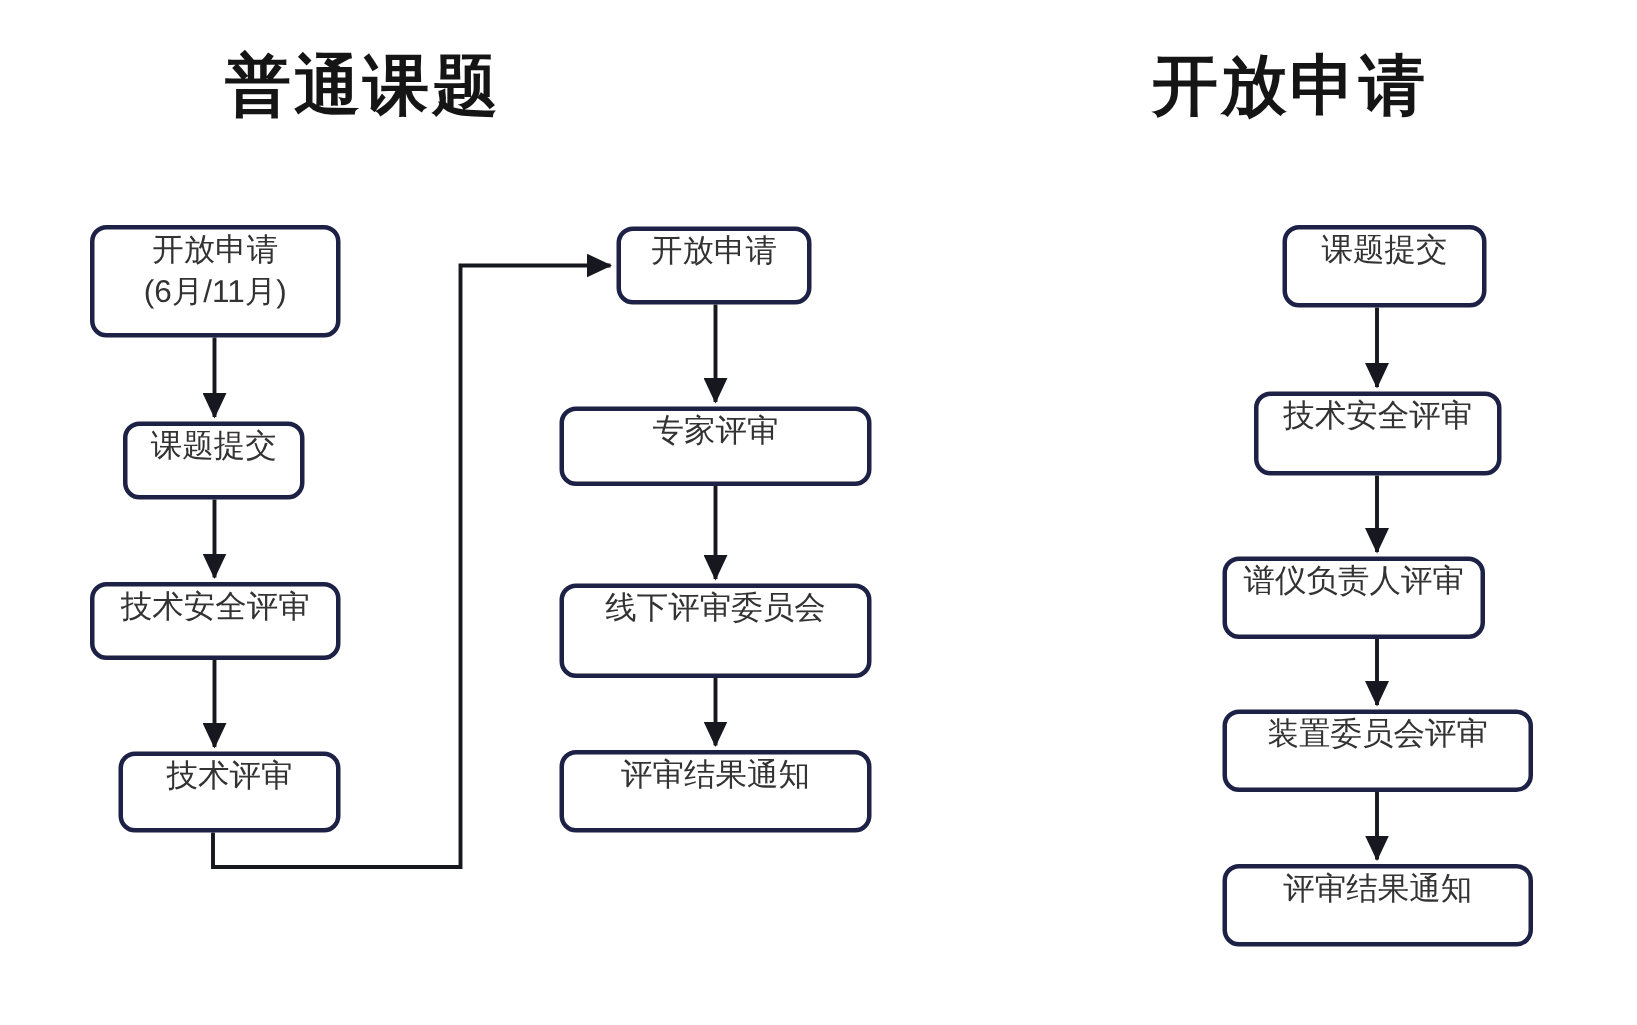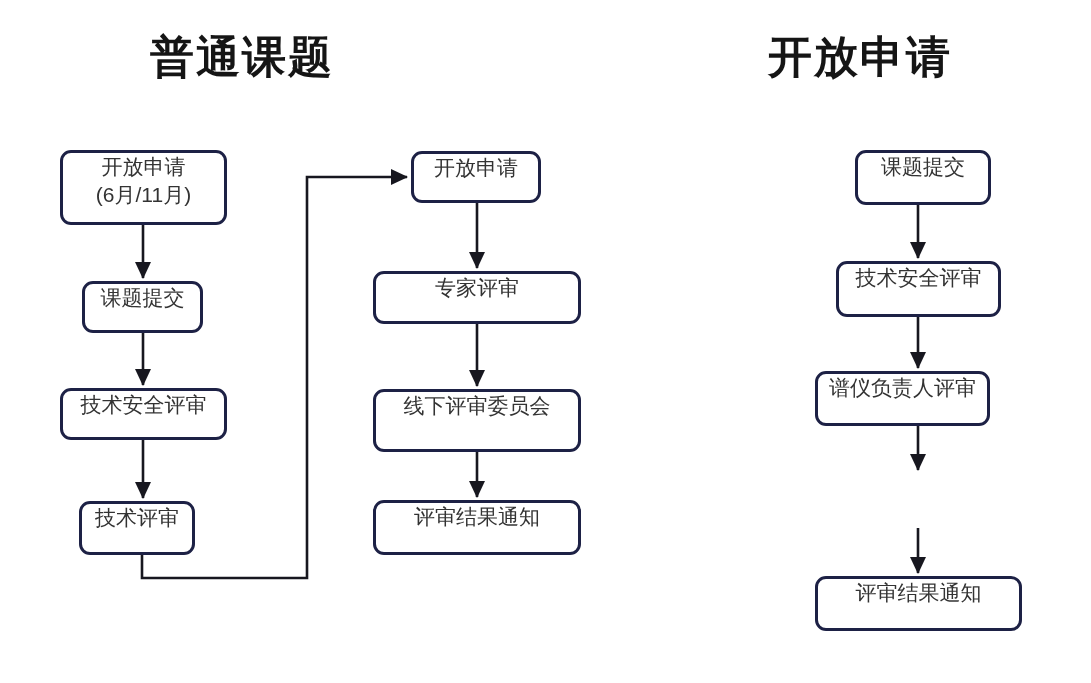--- a/index.html
+++ b/index.html
@@ -75,21 +75,21 @@
   <div class="node" style="left:60px;top:150px;width:167px;height:75px">
     <span>开放申请</span>
     <span>(6月/11月)</span>
   </div>
   <div class="node" style="left:82px;top:281px;width:121px;height:52px">
     <span>课题提交</span>
   </div>
   <div class="node" style="left:60px;top:388px;width:167px;height:52px">
     <span>技术安全评审</span>
   </div>
-  <div class="node" style="left:79px;top:501px;width:116px;height:54px">
+  <div class="node" style="left:79px;top:501px;width:148px;height:54px">
     <span>技术评审</span>
   </div>
 
   <div class="node" style="left:411px;top:151px;width:130px;height:52px">
     <span>开放申请</span>
   </div>
   <div class="node" style="left:373px;top:271px;width:208px;height:53px">
     <span>专家评审</span>
   </div>
   <div class="node" style="left:373px;top:389px;width:208px;height:63px">
@@ -101,17 +101,20 @@
 
   <div class="node" style="left:855px;top:150px;width:136px;height:55px">
     <span>课题提交</span>
   </div>
   <div class="node" style="left:836px;top:261px;width:165px;height:56px">
     <span>技术安全评审</span>
   </div>
   <div class="node" style="left:815px;top:371px;width:175px;height:55px">
     <span>谱仪负责人评审</span>
   </div>
+  <div class="node" style="left:815px;top:473px;width:207px;height:55px">
+    <span>装置委员会评审</span>
+  </div>
   <div class="node" style="left:815px;top:576px;width:207px;height:55px">
     <span>评审结果通知</span>
   </div>
 
 </div>
 
 </body></html>

